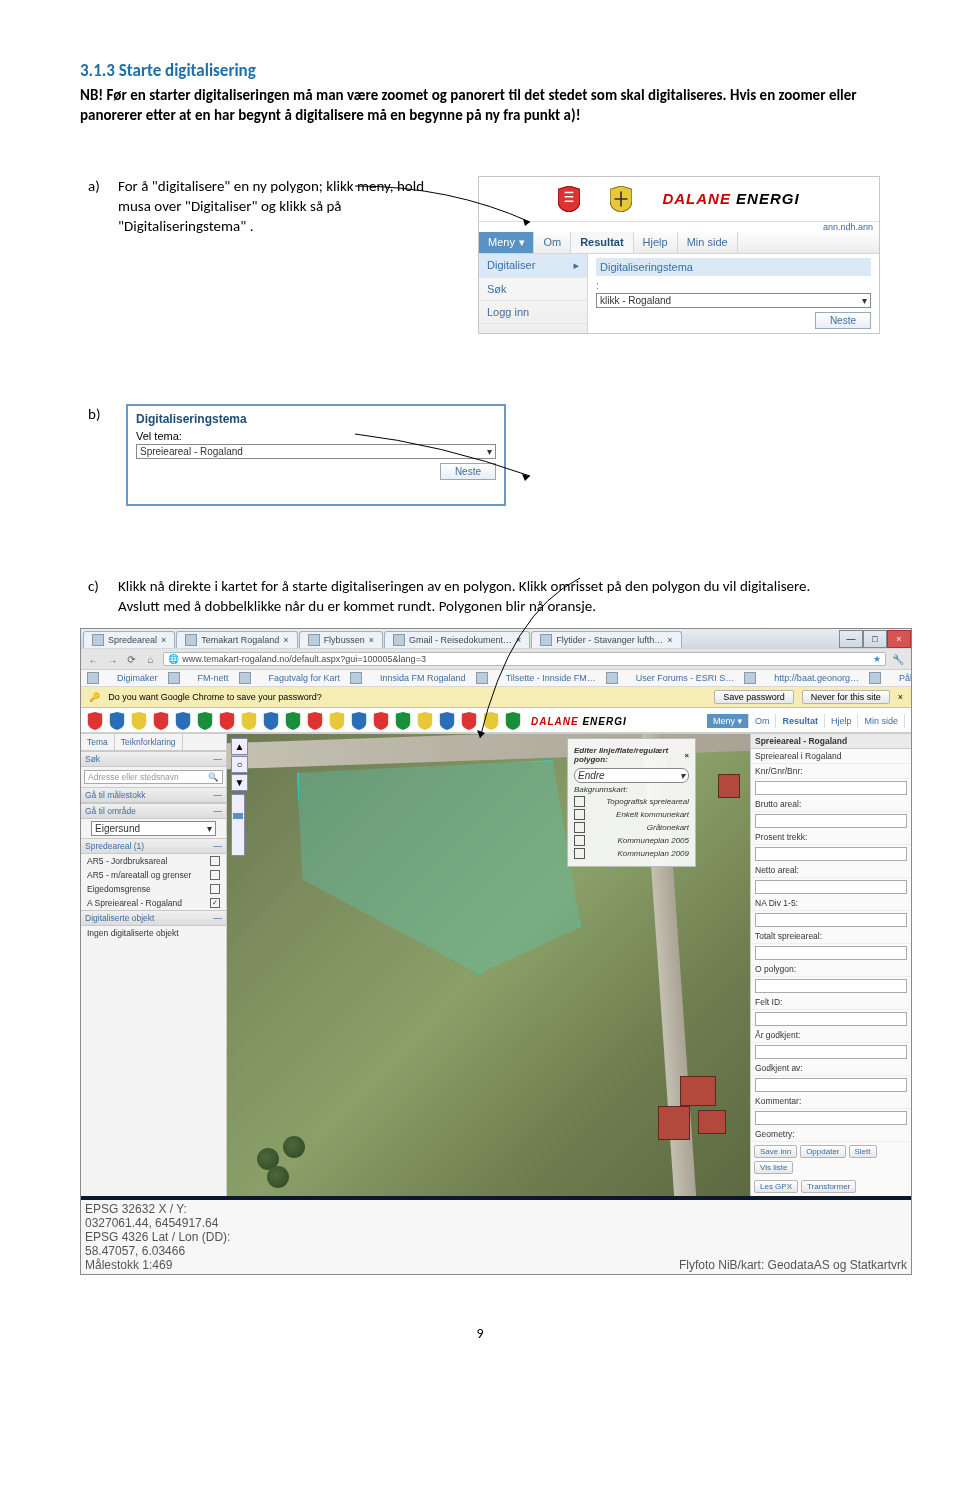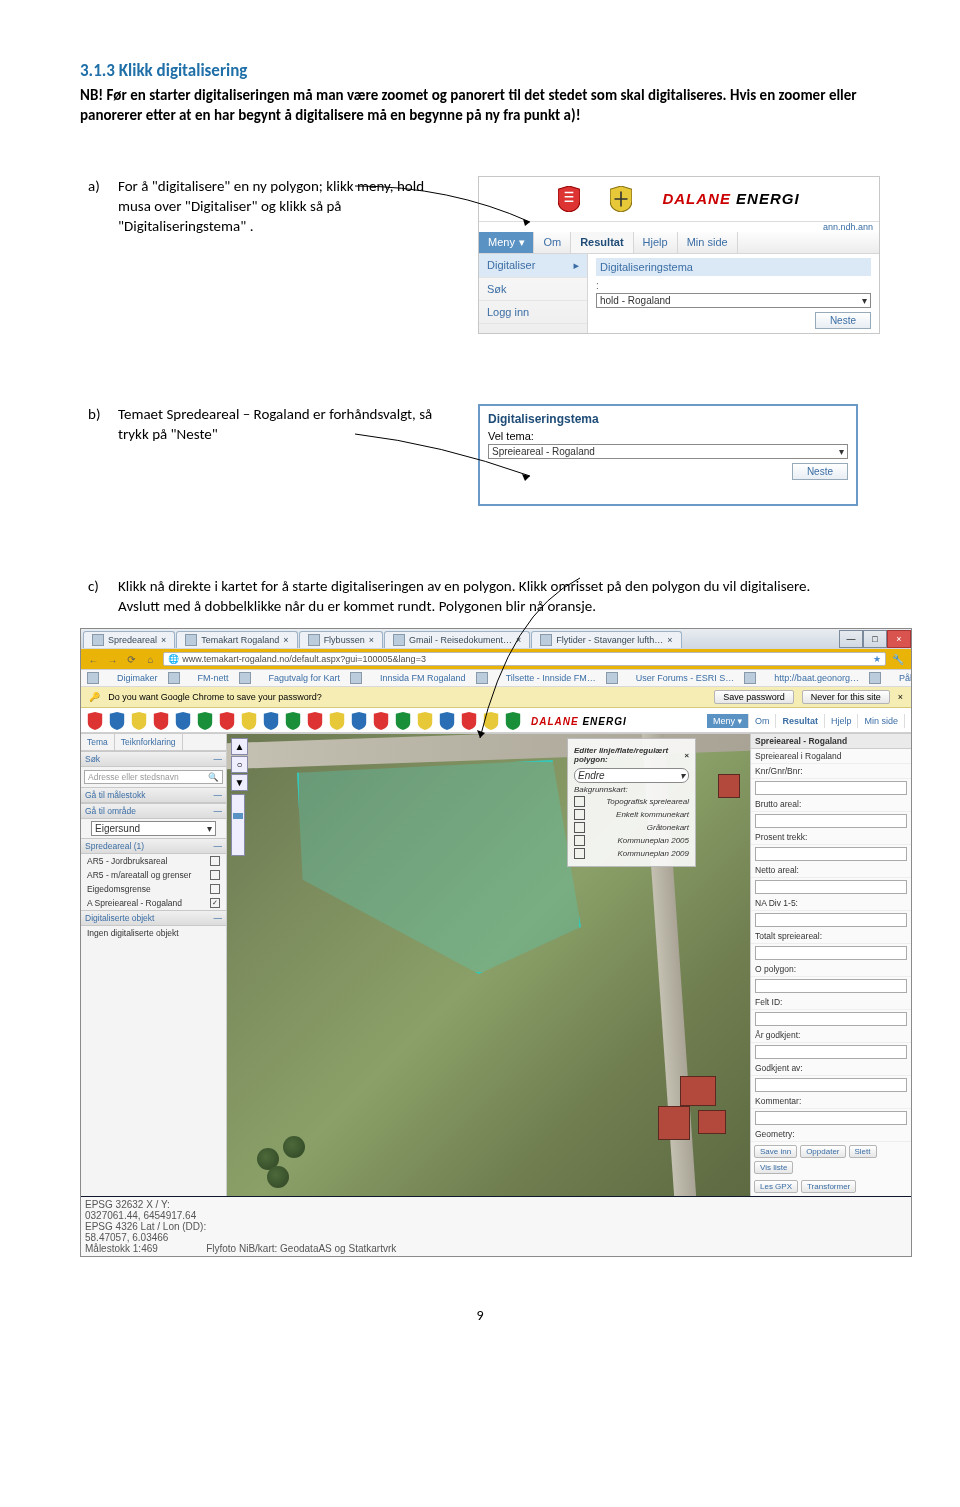--- a/index.html
+++ b/index.html
@@ -103,21 +103,21 @@
 
   
   .row-c { margin-bottom: 12px; }
 
   
   .bigshot {
     width: 830px;
     border: 1px solid #8a8a8a;
     font-family: "Segoe UI", Tahoma, Arial, sans-serif;
     font-size: 9px;
-    background: #eab308;
+    background: #e5e5e5;
     margin: 0 auto;
   }
   .tabbar {
     display: flex;
     background: linear-gradient(#e9edf1,#cfd7e1);
     align-items: center;
     padding: 0 0 0 2px;
     height: 20px;
     gap: 1px;
   }
@@ -231,30 +231,30 @@
   .ctrpanel .r { padding: 1px 0; display: flex; justify-content: space-between; align-items: center; }
   .ctrpanel .chk2 { width: 9px; height: 9px; border: 1px solid #555; }
 
   .rightpanel { width: 160px; background: #fafafa; border-left: 1px solid #ccc; font-size: 8.5px; }
   .rp-h { background: #eaeaea; border-bottom: 1px solid #ccc; padding: 2px 4px; font-weight: bold; color: #333; }
   .rp-row { padding: 2px 4px; border-bottom: 1px solid #eee; color: #333; }
   .rp-in { margin: 2px 4px; border: 1px solid #aaa; height: 12px; background: #fff; }
   .rp-buttons { display: flex; gap: 3px; padding: 3px; flex-wrap: wrap; }
   .rp-buttons span { border: 1px solid #b5b5b5; background: linear-gradient(#fff,#e7e7e7); padding: 1px 5px; border-radius: 2px; font-size: 8px; color: #3b6ea5; }
 
-  .footerbar { display: flex; padding: 2px 4px; font-size: 10px; color: #555; border-top: 1px solid #0f172a; background: #f7f7f7; }
+  .footerbar { display: flex; justify-content: space-between; padding: 2px 4px; font-size: 12px; color: #555; border-top: 4px solid #0f172a; background: #f7f7f7; }
   .pagenum { text-align: center; margin-top: 50px; font-size: 14px; }
 
   .arrow { stroke: #000; stroke-width: 1; fill: none; }
   svg.overlay { position: absolute; pointer-events: none; }
 </style>
 </head>
 <body>
 
-<div class="heading">3.1.3 Klikk digitalisering</div>
+<div class="heading">3.1.3 Starte digitalisering</div>
 
 <div class="intro bold">NB! Før en starter digitaliseringen må man være zoomet og panorert til det stedet som skal digitaliseres. Hvis en zoomer eller panorerer etter at en har begynt å digitalisere må en begynne på ny fra punkt a)!</div>
 
 <div class="row-a" style="position:relative;">
   <div class="list-item">
     <div class="list-letter">a)</div>
     <div>For å "digitalisere" en ny polygon; klikk meny, hold musa over "Digitaliser" og klikk så på "Digitaliseringstema" .</div>
   </div>
 
   <div class="shot-a">
@@ -286,39 +286,38 @@
             <span>Digitaliser</span>
             <span>▸</span>
           </div>
         <div>Søk</div>
         <div>Logg inn</div>
       </div>
       <div class="mrest">
         <div class="mrow hl" style="background:#dbe8f5;padding:3px 4px;">Digitaliseringstema</div>
         <div style="font-size:10px;color:#666;margin:4px 0 0;">:</div>
         <div class="select-fake">
-          <span>hold - Rogaland</span>
+          <span>klikk - Rogaland</span>
             <span>▾</span>
         </div>
         <div class="neste-btn">Neste</div>
         <div style="clear:both"></div>
       </div>
     </div>
   </div>
 
   <svg class="overlay" style="left:270px;top:0;width:190px;height:90px;" viewBox="0 0 190 90">
     <path class="arrow" d="M5 10 Q100 10 180 46"></path>
     <path d="M180 46 l-7 -3 l2 7 z" fill="#000"></path>
   </svg>
 </div>
 
 <div class="row-b" style="position:relative;">
   <div class="list-item">
     <div class="list-letter">b)</div>
-    <div>Temaet Spredeareal – Rogaland er forhåndsvalgt, så trykk på "Neste"</div>
   </div>
 
   <div class="shot-b">
     <div class="shot-b-title">Digitaliseringstema</div>
     <div style="margin-top:3px;">Vel tema:</div>
     <div class="select-fake">
       <span>Spreieareal - Rogaland</span>
         <span>▾</span>
     </div>
     <div class="neste-btn">Neste</div>

